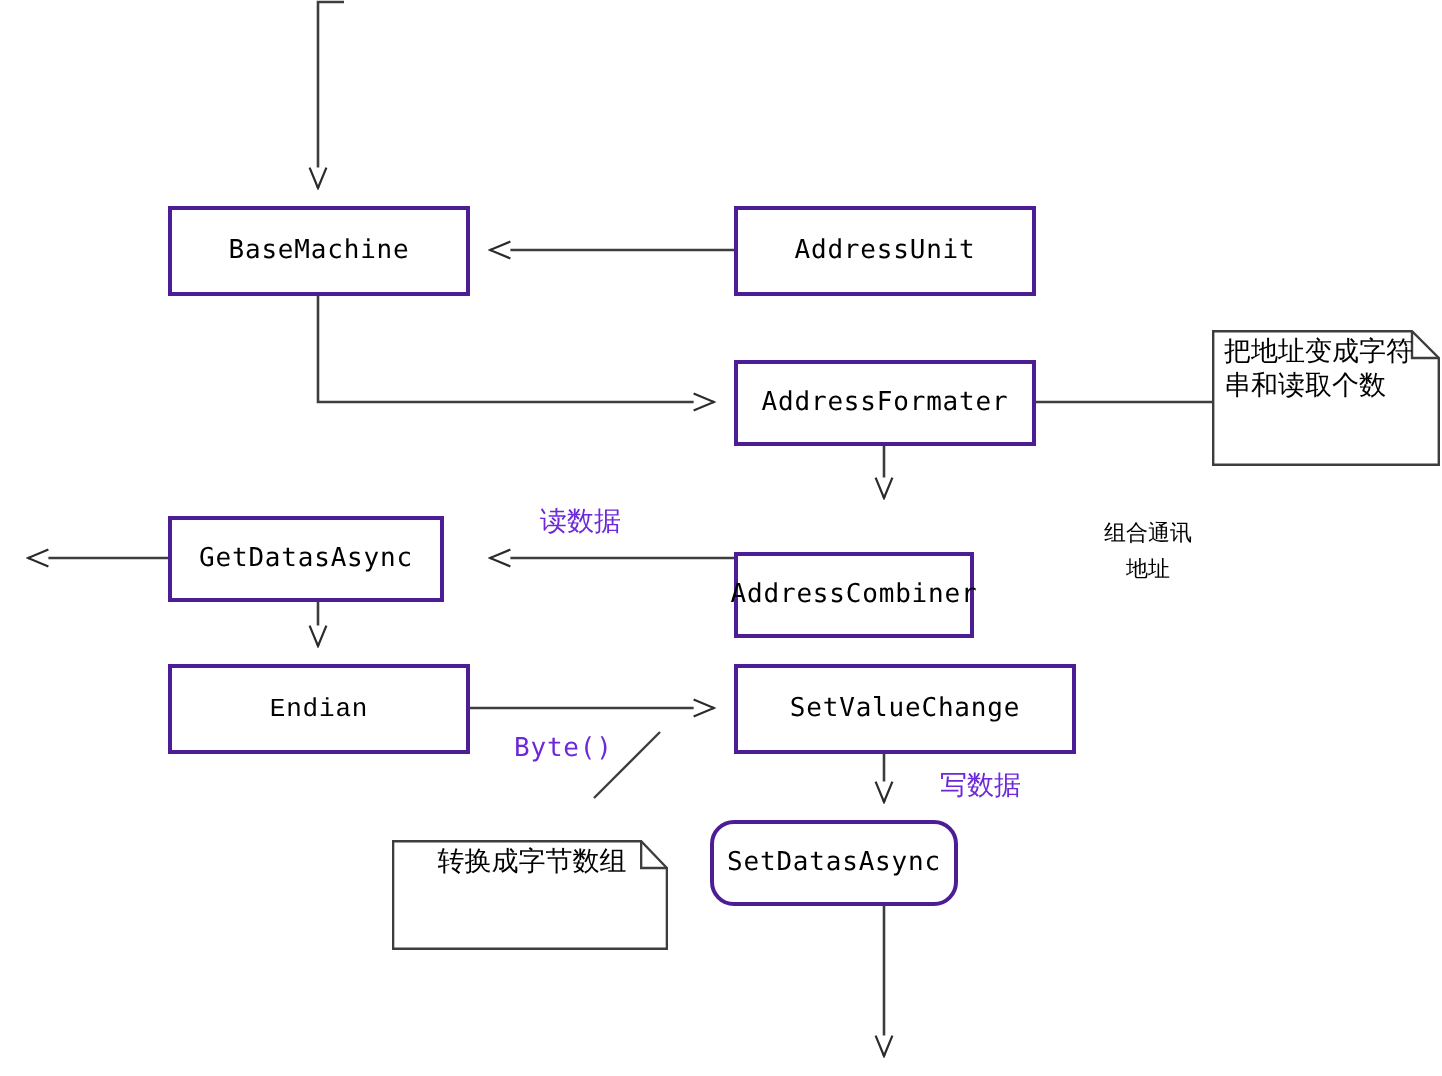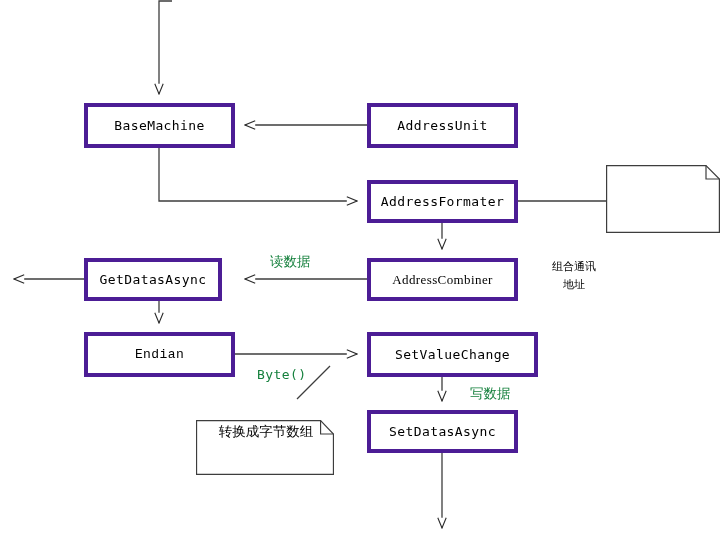--- a/index.html
+++ b/index.html
@@ -17,21 +17,21 @@
   #canvas {
     position: absolute;
     left: 0;
     top: 0;
     width: 721px;
     height: 538px;
   }
   .node-box {
     position: absolute;
     box-sizing: border-box;
-    border: 4px solid #4c1d95;
+    border: 2px solid #4c1d95;
     background: #ffffff;
     display: flex;
     align-items: center;
     justify-content: center;
     font-family: "DejaVu Sans Mono", "Liberation Mono", monospace;
     font-size: 13px;
     color: #000000;
     letter-spacing: 0.4px;
     white-space: nowrap;
   }
@@ -54,21 +54,21 @@
     position: absolute;
     left: 0;
     top: 0;
     width: 100%;
     height: 100%;
   }
   .edge-label {
     position: absolute;
     font-family: "DejaVu Sans", "Liberation Sans", sans-serif;
     font-size: 13.5px;
-    color: #15803d;
+    color: #6d28d9;
     white-space: nowrap;
     line-height: 17px;
   }
   .edge-label.mono {
     font-family: "DejaVu Sans Mono", "Liberation Mono", monospace;
     font-size: 13px;
     letter-spacing: 0.4px;
   }
   .free-label {
     position: absolute;
@@ -120,41 +120,42 @@
 
 <div class="node-box" style="left: 84px; top: 103px; width: 151px; height: 45px;">
   <span>BaseMachine</span>
 </div>
 <div class="node-box" style="left: 367px; top: 103px; width: 151px; height: 45px;">
   <span>AddressUnit</span>
 </div>
 <div class="node-box" style="left: 367px; top: 180px; width: 151px; height: 43px; align-items: center;">
   <span>AddressFormater</span>
 </div>
-<div class="node-box" style="left: 367px; top: 258px; width: 151px; height: 43px; font-family: Liberation Serif, serif;">
+<div class="node-box" style="left: 367px; top: 276px; width: 120px; height: 43px;">
   <span>AddressCombiner</span>
 </div>
 <div class="node-box" style="left: 84px; top: 258px; width: 138px; height: 43px;">
   <span>GetDatasAsync</span>
 </div>
 <div class="node-box" style="left: 84px; top: 332px; width: 151px; height: 45px; font-family: Liberation Mono, monospace;">
   <span>Endian</span>
 </div>
 <div class="node-box" style="left: 367px; top: 332px; width: 171px; height: 45px;">
   <span>SetValueChange</span>
 </div>
-<div class="node-box" style="left: 367px; top: 410px; width: 151px; height: 43px;">
+<div class="node-box" style="left: 355px; top: 410px; width: 124px; height: 43px; border-radius: 12px;">
   <span>SetDatasAsync</span>
 </div>
 
 <div class="note" style="left: 606px; top: 165px; width: 114px; height: 68px;">
   <svg class="note-svg" viewBox="0 0 114 68" preserveAspectRatio="none">
     <path d="M0.6,0.6 L100,0.6 L113.4,14 L113.4,67.4 L0.6,67.4 Z" fill="#ffffff" stroke="#3d3d3d" stroke-width="1.2"></path>
     <path d="M100,0.6 L100,14 L113.4,14" fill="none" stroke="#3d3d3d" stroke-width="1.2"></path>
   </svg>
+  <div class="note-text">把地址变成字符串和读取个数</div>
 </div>
 
 <div class="note" style="left: 196px; top: 420px; width: 138px; height: 55px;">
   <svg class="note-svg" viewBox="0 0 144 55" preserveAspectRatio="none">
     <path d="M0.6,0.6 L130,0.6 L143.4,14 L143.4,54.4 L0.6,54.4 Z" fill="#ffffff" stroke="#3d3d3d" stroke-width="1.2"></path>
     <path d="M130,0.6 L130,14 L143.4,14" fill="none" stroke="#3d3d3d" stroke-width="1.2"></path>
   </svg>
   <div class="note-text" style="text-align:center;">转换成字节数组</div>
 </div>
 

